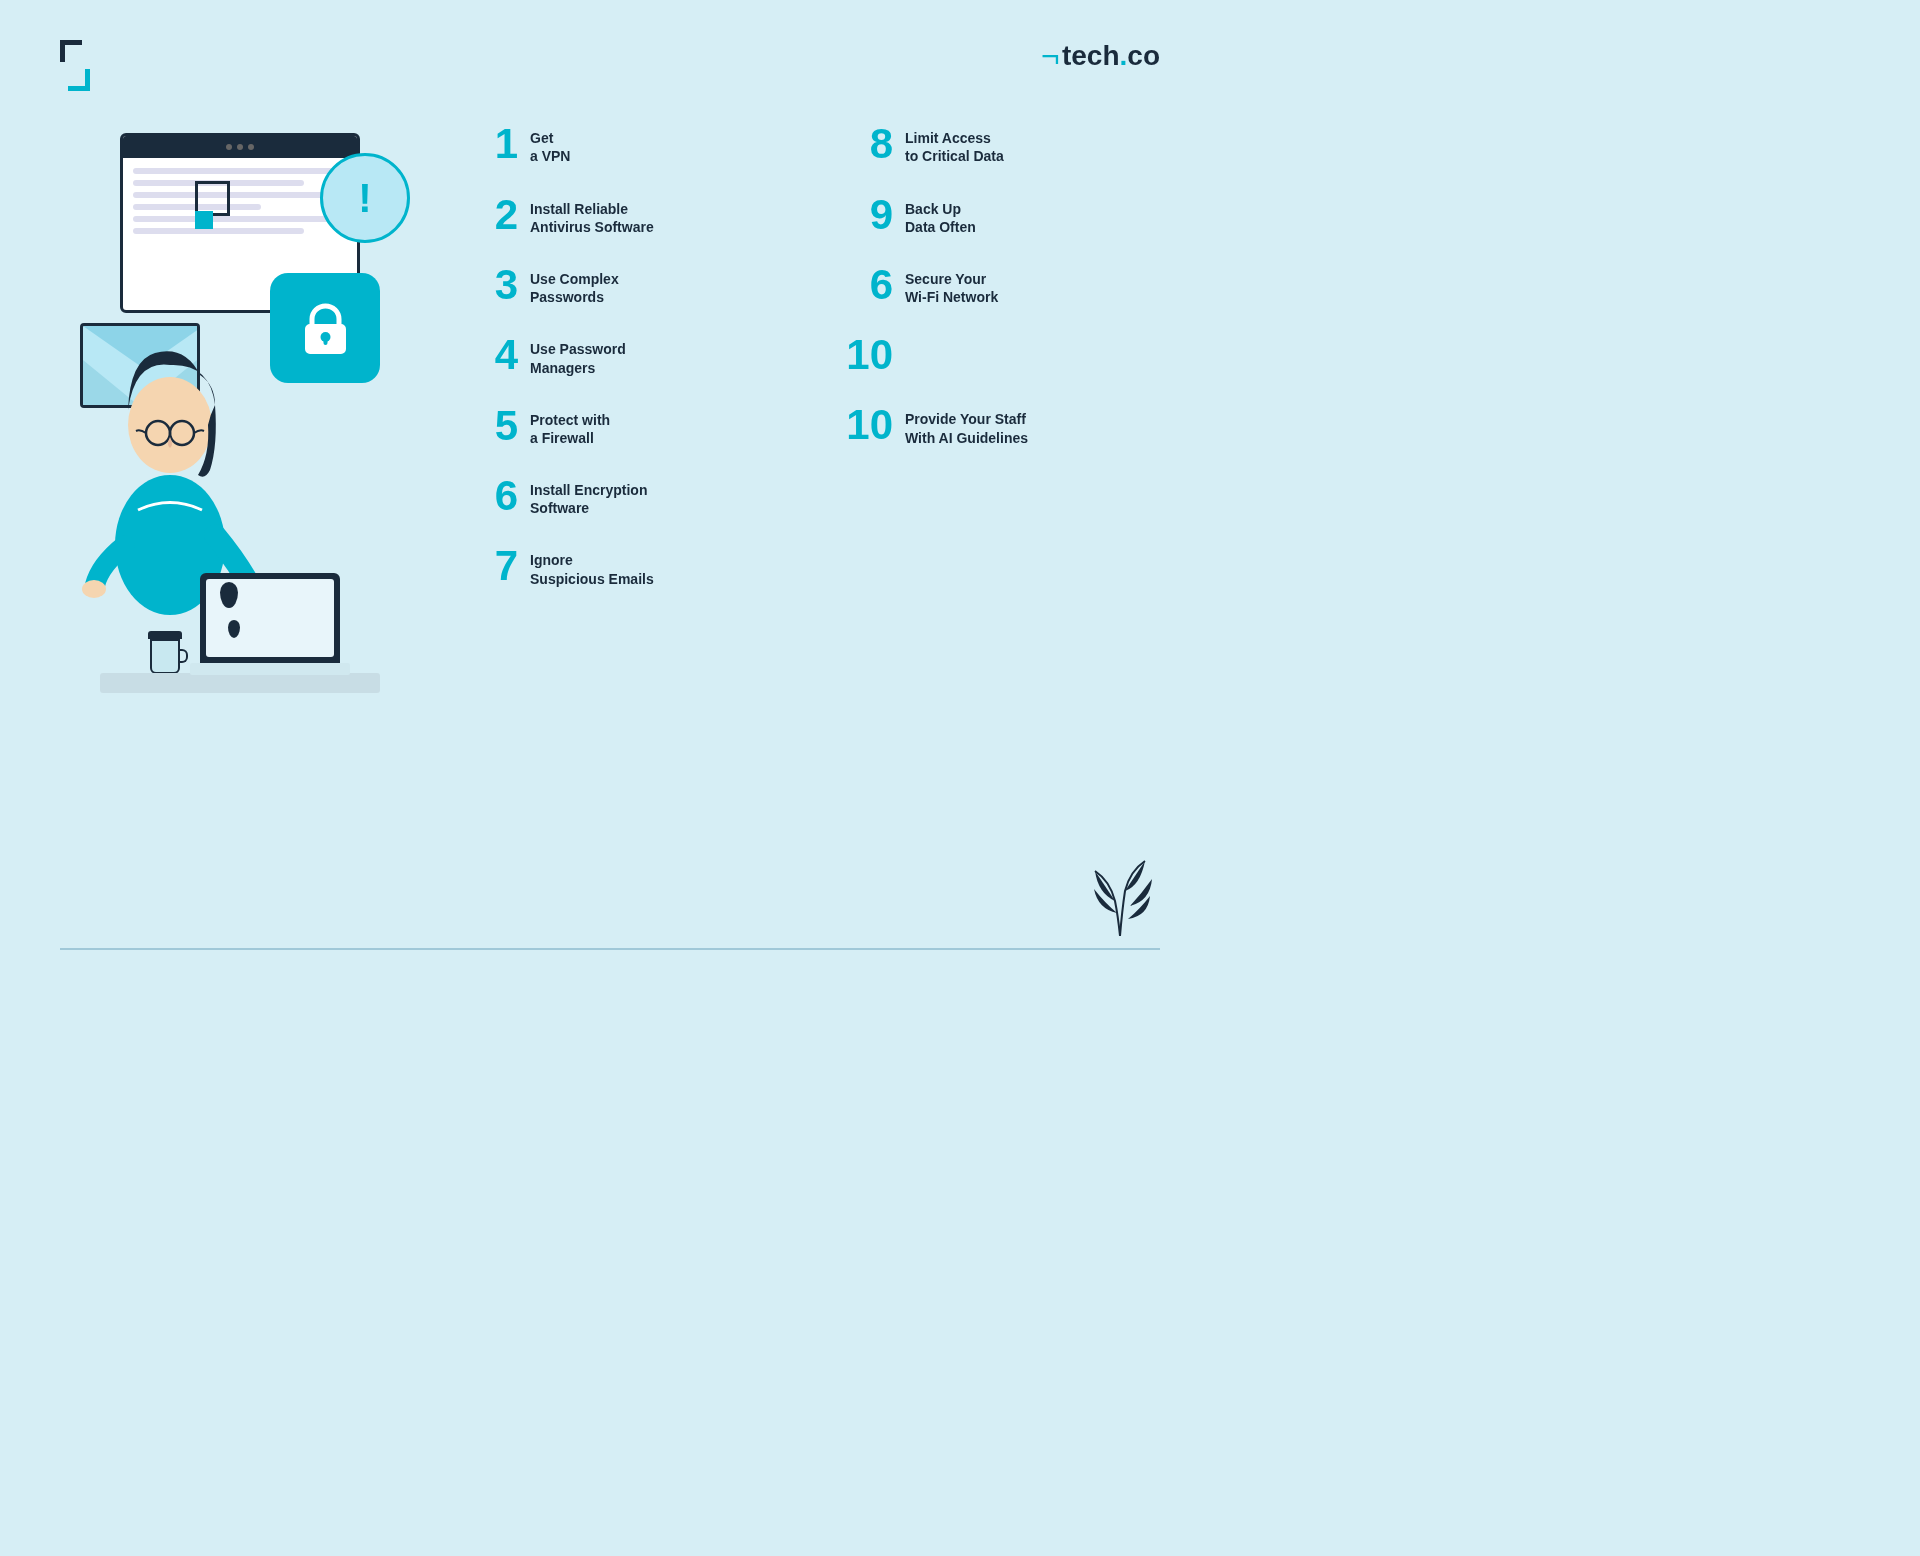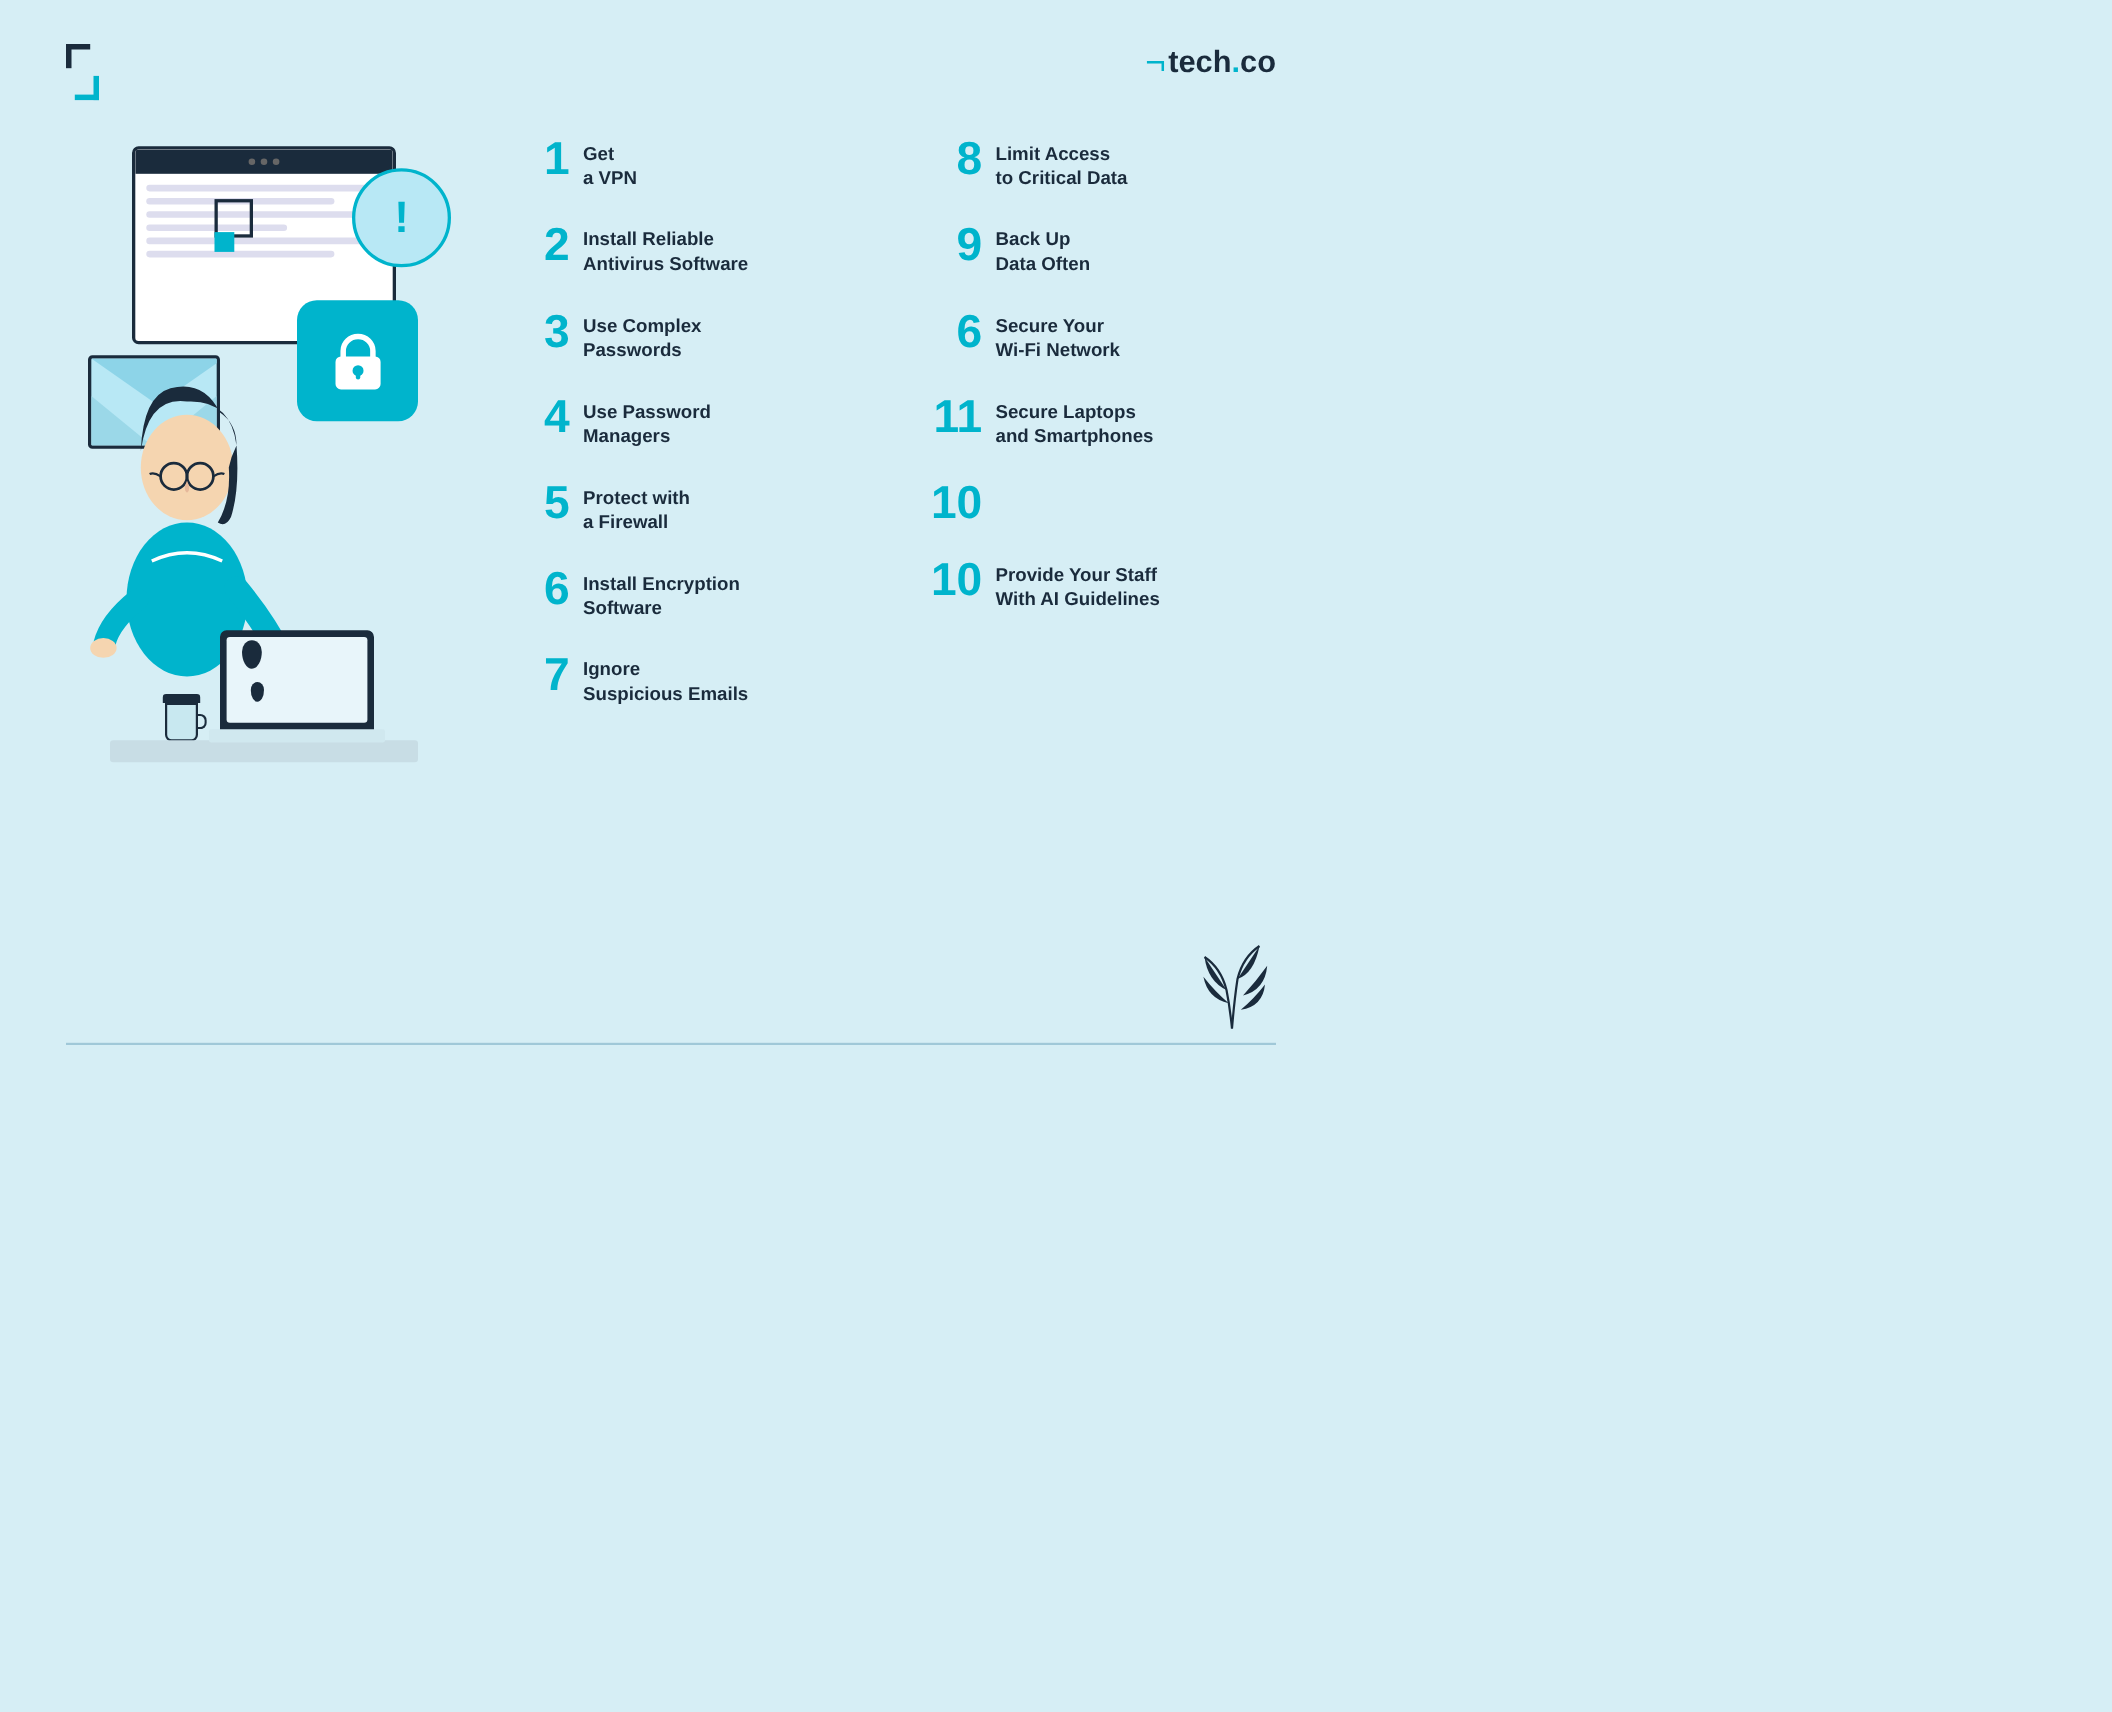--- a/index.html
+++ b/index.html
@@ -381,21 +381,21 @@
     .item-number {
       font-size: 42px;
       font-weight: 900;
       color: #00b4cc;
       line-height: 1;
       min-width: 48px;
       text-align: right;
     }
 
     .item-text {
-      font-size: 17px;
+      font-size: 14px;
       font-weight: 700;
       color: #1a2b3c;
       line-height: 1.3;
       padding-top: 6px;
     }
 
     
     .bottom-divider {
       position: absolute;
       bottom: 20px;
@@ -568,24 +568,20 @@
     </div>
           <div class="list-item">
       <span class="item-number">9</span>
       <span class="item-text">Back Up<br>Data Often</span>
     </div>
           <div class="list-item">
       <span class="item-number">6</span>
       <span class="item-text">Secure Your<br>Wi-Fi Network</span>
     </div>
           <div class="list-item">
-      <span class="item-number">11</span>
-      <span class="item-text">Secure Laptops<br>and Smartphones</span>
-    </div>
-          <div class="list-item">
       <span class="item-number">10</span>
     </div>
           <div class="list-item">
       <span class="item-number">10</span>
       <span class="item-text">Provide Your Staff<br>With AI Guidelines</span>
     </div>
         </div>
 
     </div>
   </div>

